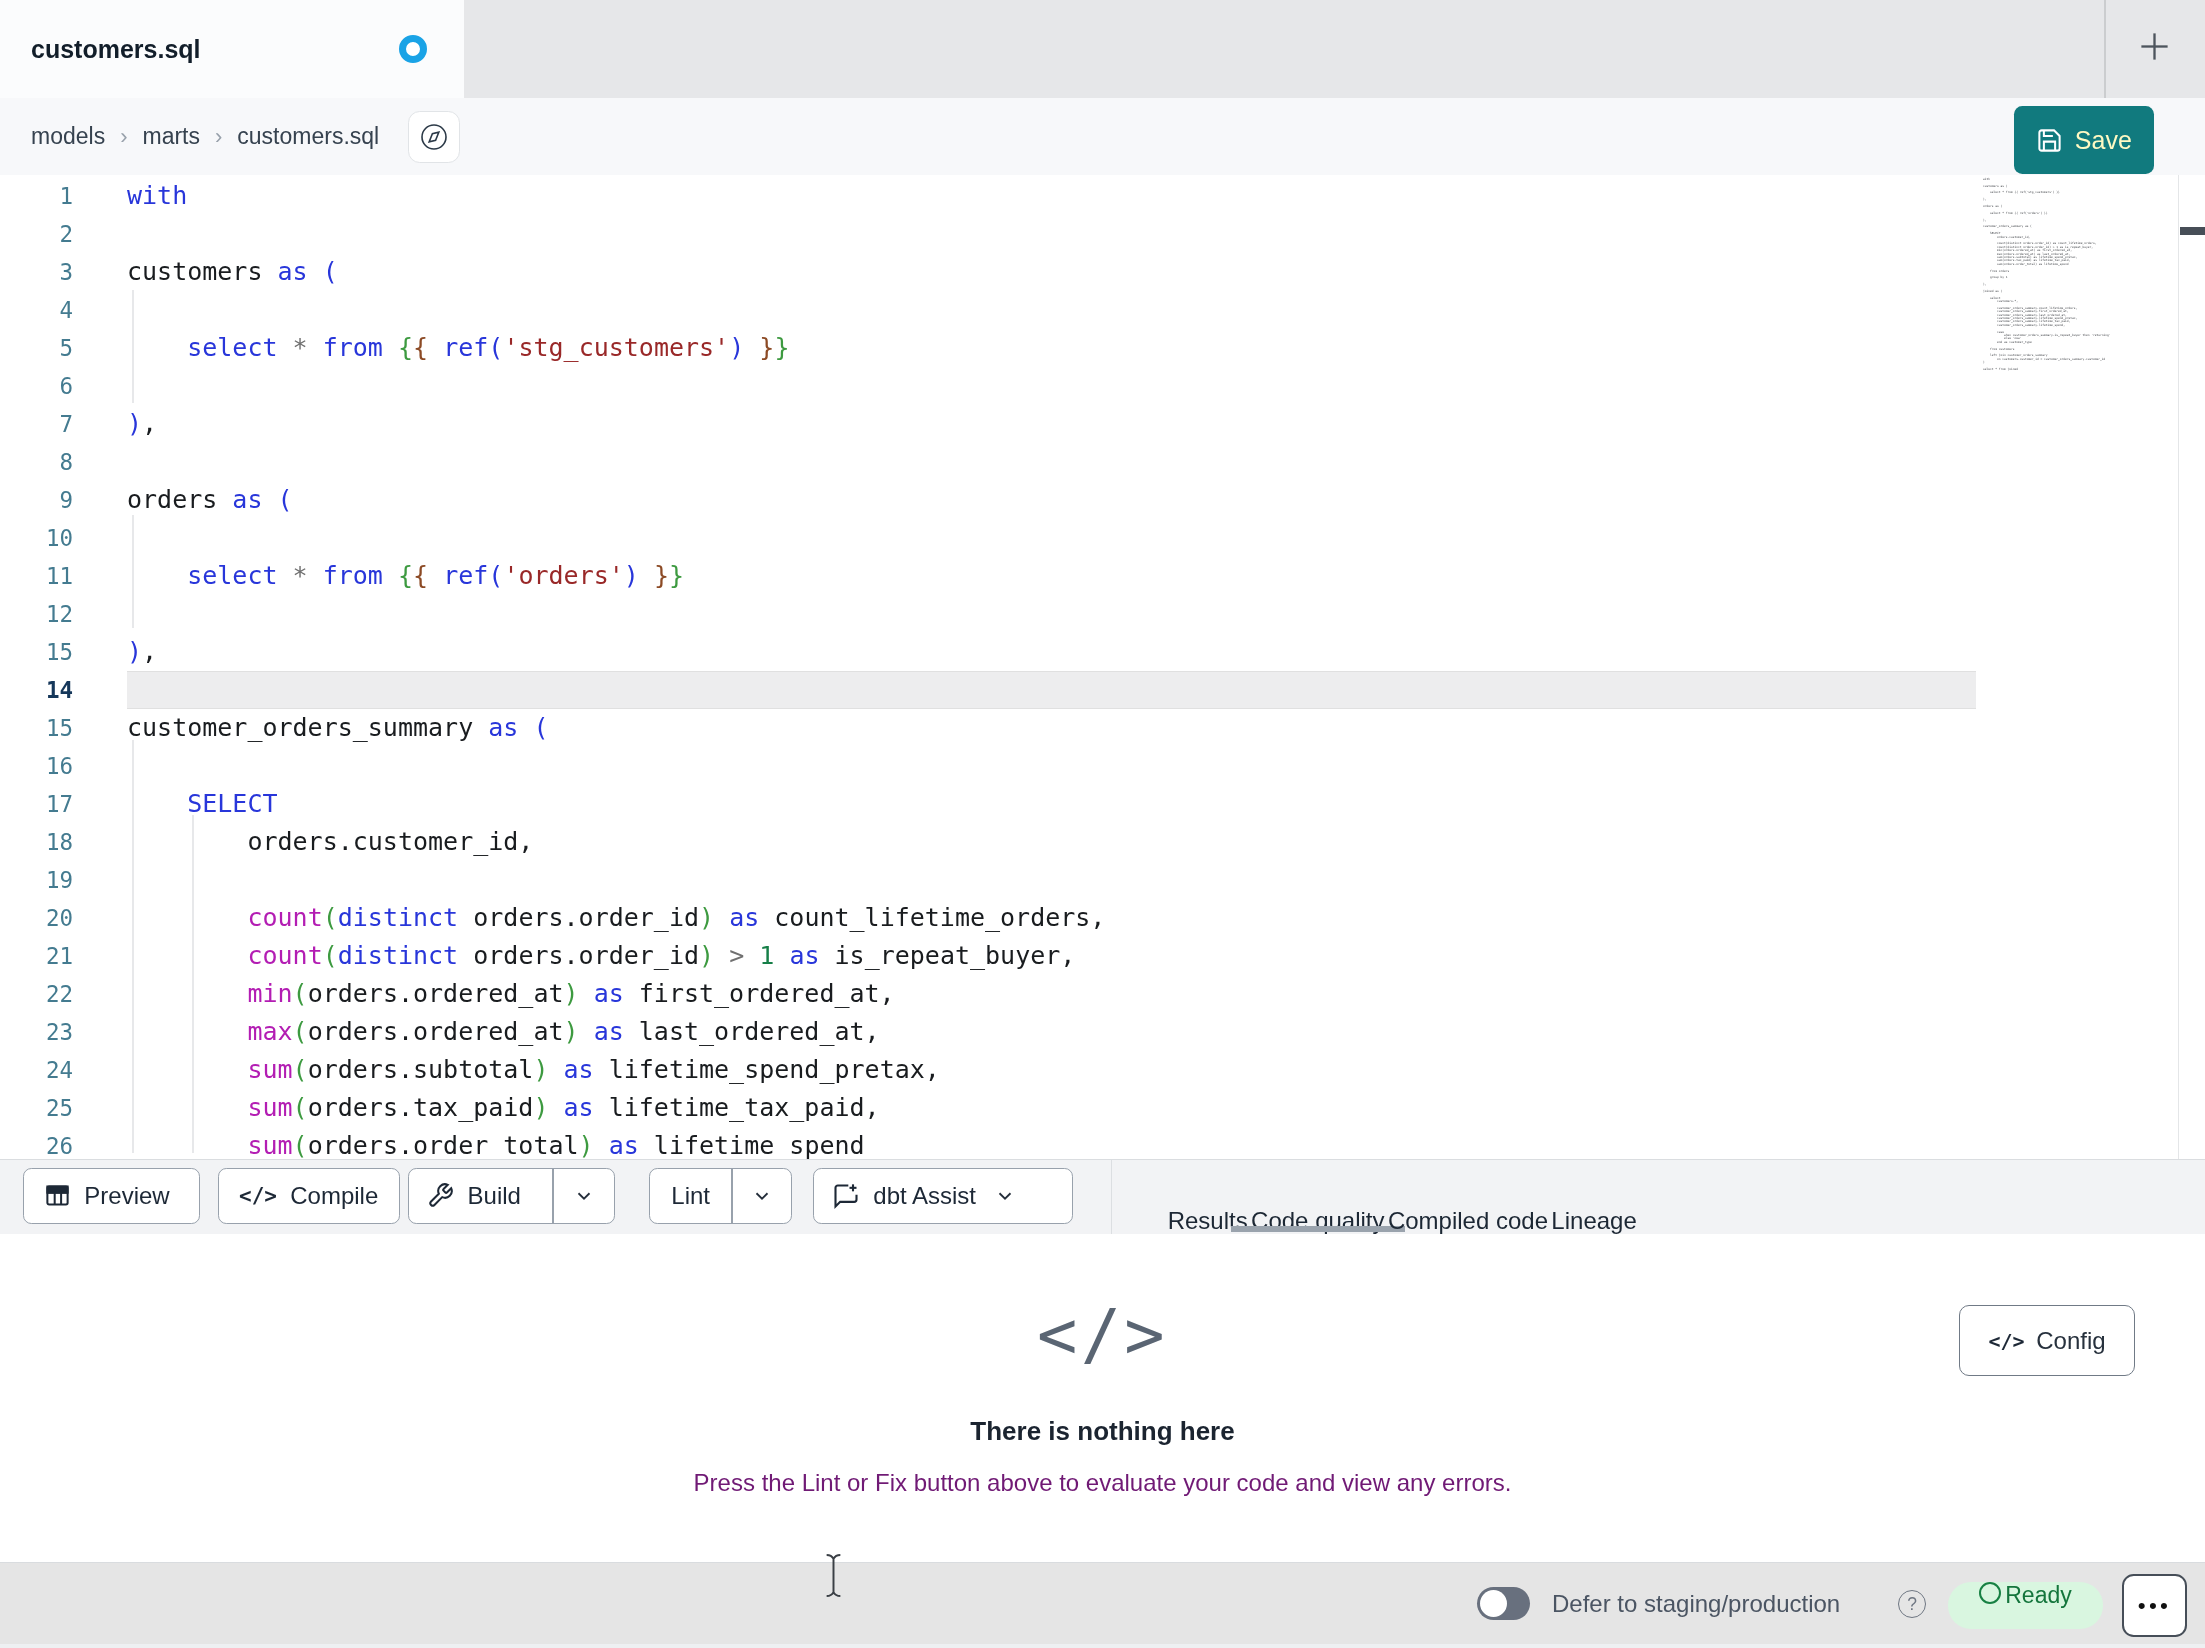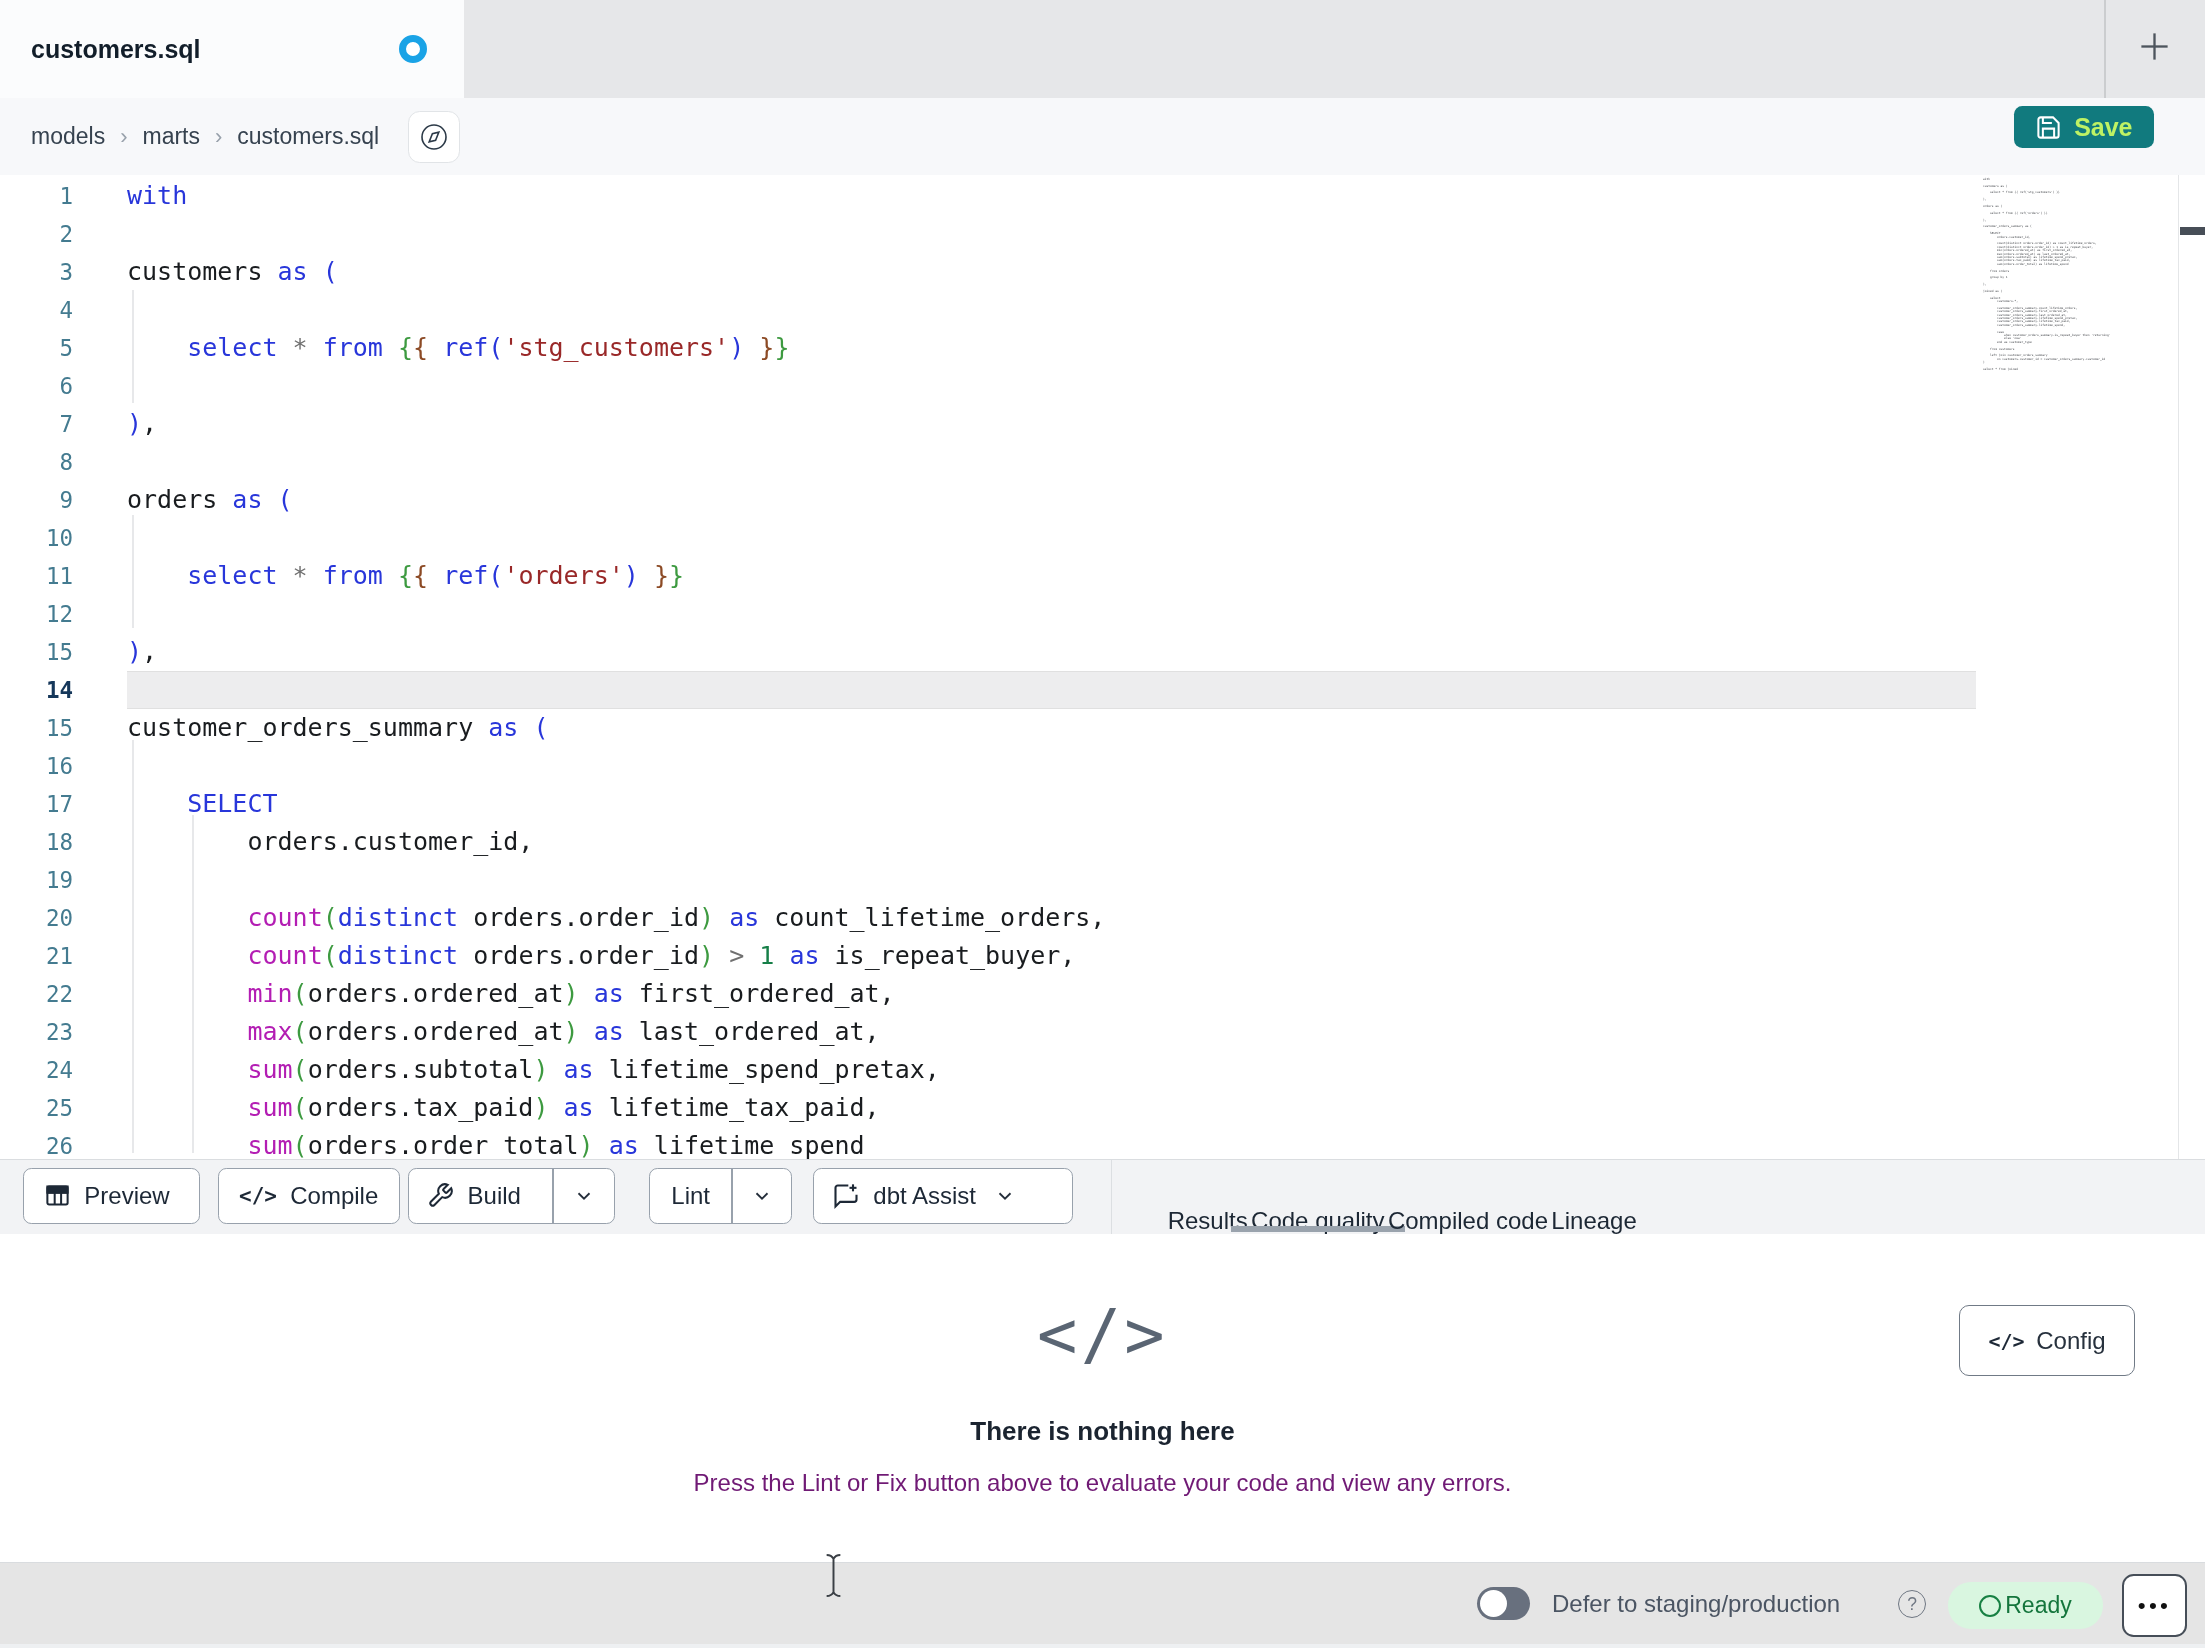--- a/index.html
+++ b/index.html
@@ -15,22 +15,22 @@
   .unsaved-dot { margin-left:auto; width:28px; height:28px; border-radius:50%; border:7.5px solid #1aa3e6; background:#fff; }
   .new-tab { position:absolute; left:2131px; top:23px; width:47px; height:47px; display:flex; align-items:center; justify-content:center; cursor:pointer; }
 
   
   .crumbbar { position:absolute; left:0; top:98px; width:2205px; height:78px; background:#f7f8fa; border-bottom:0.8px solid #ebedef;
     display:flex; align-items:center; padding-left:31px; }
   .crumb { font-size:23px; color:#36424f; }
   .crumb-sep { font-size:22px; color:#98a1ab; margin:0 15px; }
   .explorer-btn { position:absolute; left:408px; top:13.3px; width:52px; height:52px; background:#fff; border:1.7px solid #e1e4e7; border-radius:11.7px;
     display:flex; align-items:center; justify-content:center; cursor:pointer; }
-  .save-btn { position:absolute; left:2014px; top:8.3px; width:140px; height:42px; background:#117a7e; border:none; border-radius:8.3px;
-    display:flex; align-items:center; justify-content:center; gap:11.7px; color:#bef264; font-size:25px; font-weight:bold; cursor:pointer; }
+  .save-btn { position:absolute; left:2014px; top:8.3px; width:140px; height:68px; background:#117a7e; border:none; border-radius:8.3px;
+    display:flex; align-items:center; justify-content:center; gap:11.7px; color:#fef9c3; font-size:25px; font-weight:normal; cursor:pointer; }
 
   
   .editor { position:absolute; left:0; top:175px; width:2205px; height:984px; background:#fff; overflow:hidden; }
   .gutter { position:absolute; left:0; top:1.7px; width:73px; text-align:right; }
   .ln { height:38px; line-height:38px; font-family:"DejaVu Sans Mono", monospace; font-size:22.5px; color:#447b90; }
   .ln-active { color:#15375a; font-weight:bold; }
   .codewrap { position:absolute; left:127px; top:1.7px; width:1849px; }
   .indent-guide { position:absolute; width:1.7px; background:#e7e8ea; }
   .code-row { position:relative; height:38px; line-height:38px; white-space:pre;
     font-family:"DejaVu Sans Mono", monospace; font-size:25px; color:#191c1f; }
@@ -78,21 +78,21 @@
 
   
   .statusbar { position:absolute; left:0; top:1562px; width:2205px; height:87px; background:#e5e5e5; border-top:0.8px solid #d9dcdf; }
   .statusbar::after { content:""; position:absolute; left:0; bottom:0; width:100%; height:5px; background:#eef0f2; }
   .toggle { position:absolute; left:1477px; top:24px; width:53px; height:33px; border-radius:16.7px; background:#68707e; cursor:pointer; }
   .toggle .knob { position:absolute; left:3.3px; top:3.3px; width:27px; height:27px; border-radius:50%; background:#fff; }
   .defer-label { position:absolute; left:1552px; top:0; height:82px; display:flex; align-items:center; font-size:24px; color:#4b5563; }
   .help-circle { position:absolute; left:1898px; top:27px; width:28px; height:28px; border:1.7px solid #6e7682; border-radius:50%;
     display:flex; align-items:center; justify-content:center; font-size:17.5px; color:#6e7682; cursor:pointer; }
   .ready-badge { position:absolute; left:1948px; top:19px; width:155px; height:47px; border-radius:23px; background:#d9f6e0;
-    display:flex; align-items:center; justify-content:center; gap:4px; }
+    display:flex; align-items:flex-start; justify-content:center; gap:4px; }
   .ready-ring { width:22px; height:22px; border-radius:50%; border:2.5px solid #178043; }
   .ready-text { font-size:23px; color:#14753c; }
   .dots-btn { position:absolute; left:2122px; top:11px; width:65px; height:63px; background:#fff; border:2.5px solid #464e58; border-radius:11.7px;
     display:flex; align-items:center; justify-content:center; font-size:22.5px; letter-spacing:3.3px; color:#111; cursor:pointer; }
 
   .mouse-cursor { position:absolute; left:821px; top:1552px; width:25px; height:47px; pointer-events:none; }
 </style>
 </head>
 <body>
 

